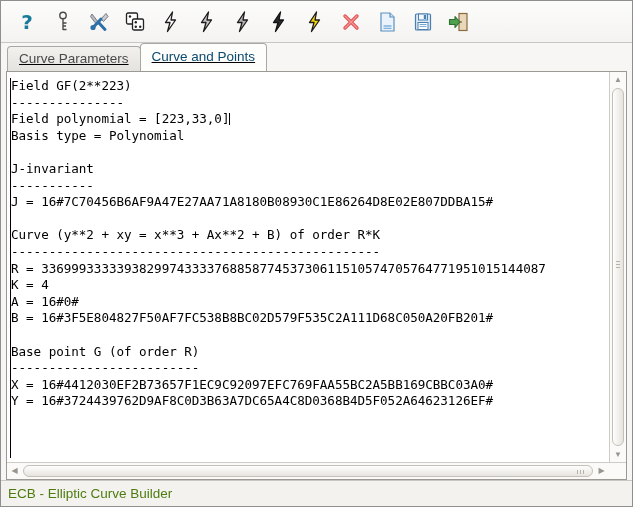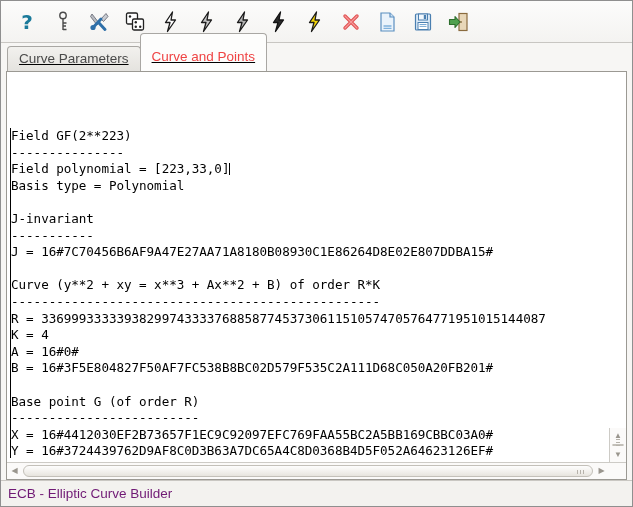--- a/index.html
+++ b/index.html
@@ -68,43 +68,42 @@
     line-height: 16px;
     white-space: nowrap;
   }
   .tab.inactive {
     background: linear-gradient(to bottom, #f2f1ee 0%, #e4e2de 100%);
     color: #4a4a4a;
     top: 1px;
   }
   .tab.active {
     background: #fdfdfc;
-    color: #ef4444;
+    color: #0c4a6e;
     z-index: 3;
-    padding-top: 15px;
+    padding-top: 5px;
     padding-bottom: 6px;
   }
 
   
   .panel {
     flex: 1;
     margin: 0 5px 0 5px;
     border: 1px solid #9b9993;
     background: #ffffff;
     box-sizing: border-box;
     display: flex;
     flex-direction: column;
     position: relative;
     overflow: hidden;
   }
   .panel-body {
     flex: 1;
     display: flex;
     overflow: hidden;
-    align-items: flex-end;
   }
   .text-view {
     flex: 1;
     background: #ffffff;
     padding: 6px 2px 2px 4px;
     overflow: hidden;
     position: relative;
     box-sizing: border-box;
   }
   .code {
@@ -217,21 +216,21 @@
   
   .statusbar {
     height: 26px;
     min-height: 26px;
     background: #f3f2ef;
     border-top: 1px solid #c9c7c2;
     display: flex;
     align-items: center;
     padding-left: 7px;
     font-size: 13.5px;
-    color: #701a75;
+    color: #4d7c0f;
     box-sizing: border-box;
   }
 </style>
 </head>
 <body>
 
 <div id="app">
 
   <div class="toolbar">
 

